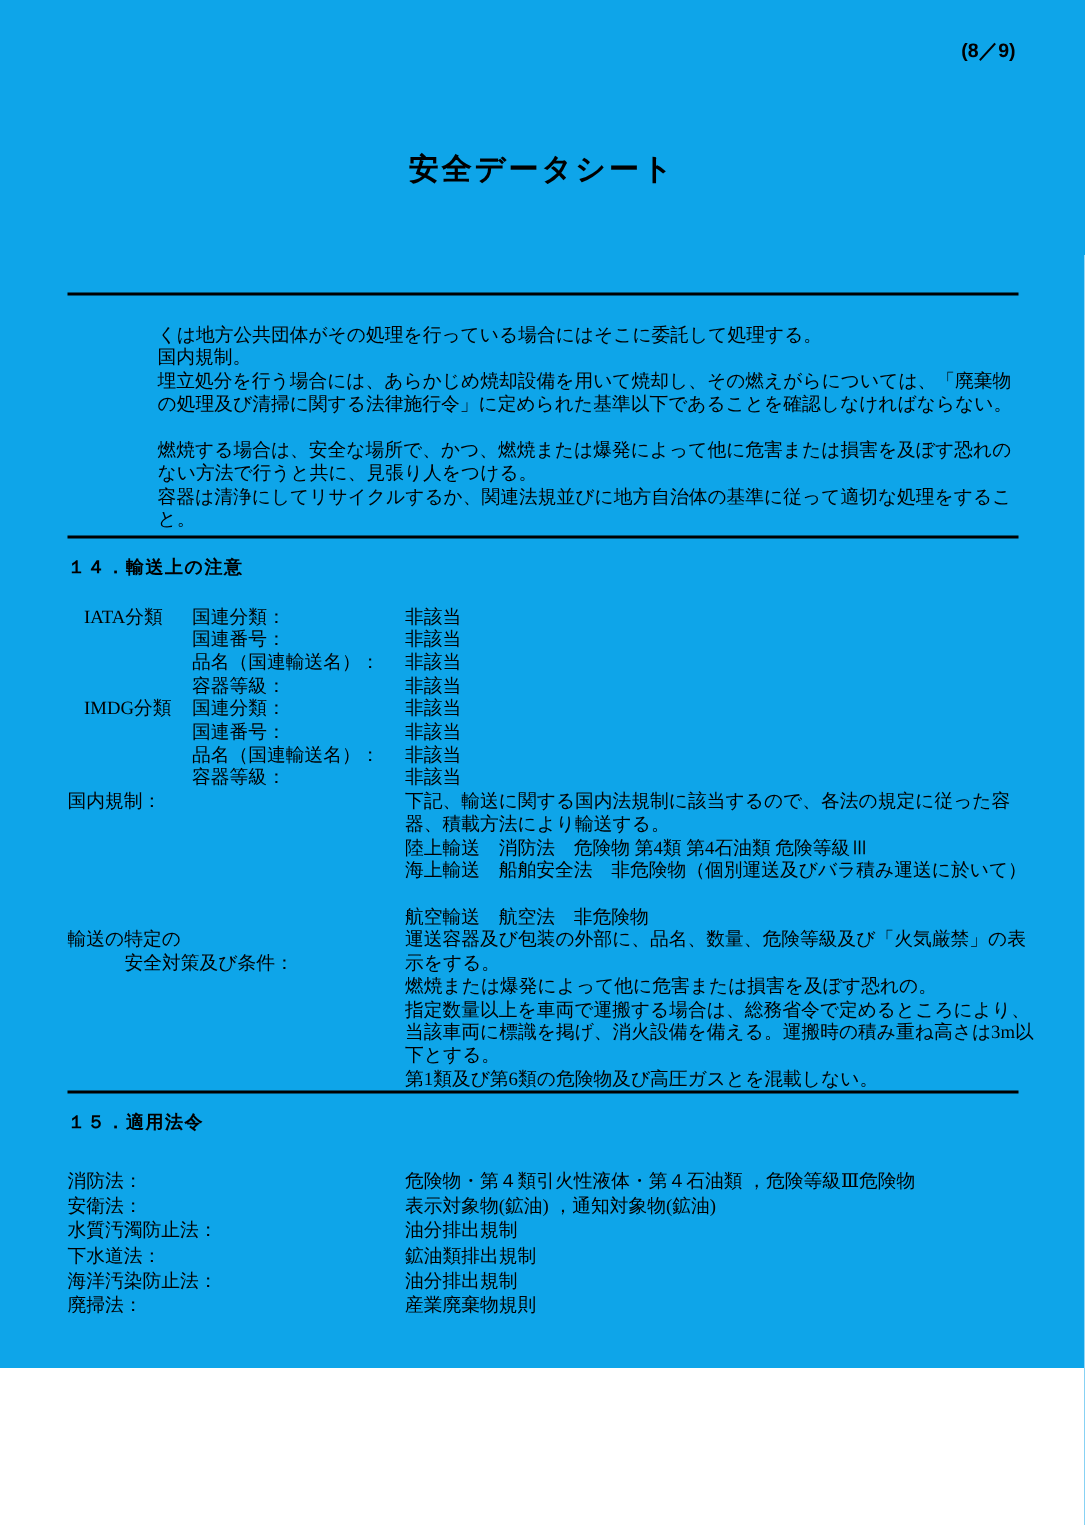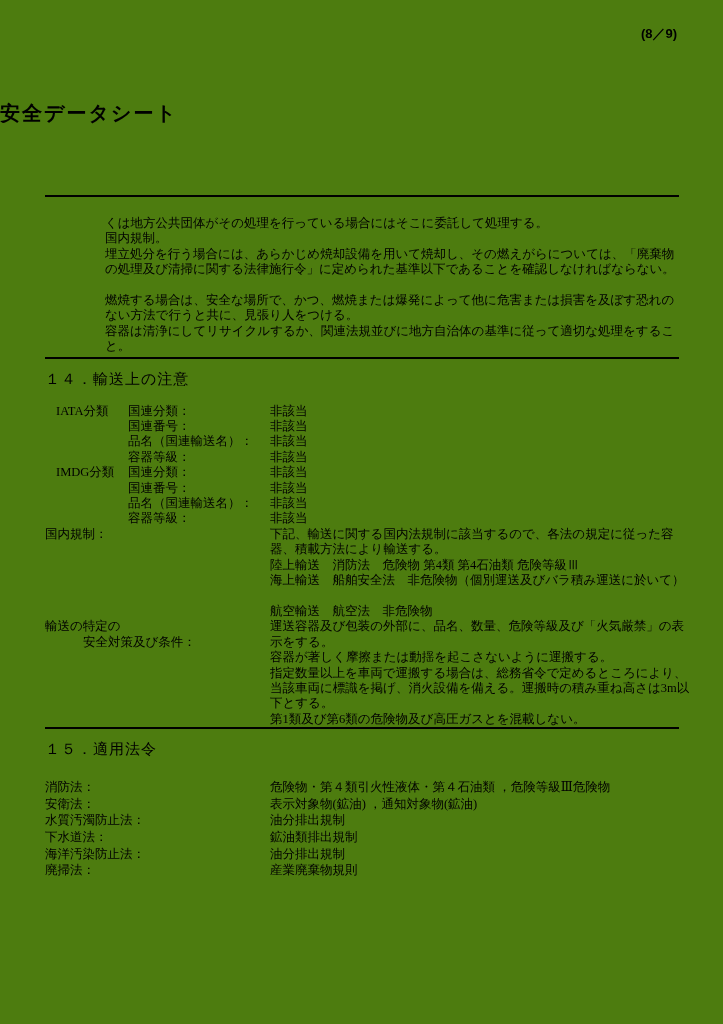--- a/index.html
+++ b/index.html
@@ -1,43 +1,43 @@
 <!DOCTYPE html>
 <html lang="ja"><head>
 <meta charset="utf-8">
 <style>
   html,body{margin:0;padding:0;background:#ffffff;}
   .page{
-    width:723px;height:1024px;background:#4d7c0f;color:#000000;
+    width:723px;height:912px;background:#0ea5e9;color:#000000;
     position:relative;overflow:hidden;
     font-family:"Liberation Serif","DejaVu Serif",serif;
   }
   .page-number{
     padding:26px 46px 0 0;text-align:right;
     font-family:"Liberation Sans","DejaVu Sans",sans-serif;
     font-weight:bold;font-size:13px;line-height:15px;
   }
   .doc-title{
-    margin:60px 0 0 0;text-align:left;
+    margin:60px 0 0 0;text-align:center;
     font-family:"Liberation Sans","DejaVu Sans",sans-serif;
     font-weight:bold;font-size:20px;letter-spacing:2px;line-height:24px;
   }
   .rule{border:none;border-top:2px solid #000;height:0;margin:0 44px 0 45px;}
   .rule-top{margin-top:70px;}
   .rule-mid1{margin-top:2px;}
   .rule-mid2{margin-top:0px;}
   .disposal{
     margin:19px 44px 0 105px;width:572px;
     font-size:12.5px;line-height:15.4px;
   }
   .para-line{min-height:15.4px;white-space:pre;}
   .section-heading{
     margin:11px 0 0 45px;
     font-family:"Liberation Sans","DejaVu Sans",sans-serif;
-    font-weight:normal;font-size:15px;letter-spacing:1px;line-height:17px;
+    font-weight:bold;font-size:12px;letter-spacing:1px;line-height:17px;
   }
   .transport{margin:17px 44px 0 45px;font-size:12.5px;line-height:15.4px;}
   .trow{display:flex;}
   .tc1{width:83px;padding-left:11px;box-sizing:border-box;}
   .tc2{width:142px;}
   .tc3{flex:1;}
   .tblock{display:flex;}
   .tlabels{width:225px;flex:none;}
   .tlabel2{padding-left:38px;}
   .tcontent{flex:1;font-family:Liberation Serif, serif;}
@@ -162,21 +162,21 @@
       <div class="tlabels">
         <div class="tlabel1">輸送の特定の</div>
         <div class="tlabel2">安全対策及び条件：</div>
       </div>
       <div class="tcontent">
 
           <div class="tline">運送容器及び包装の外部に、品名、数量、危険等級及び「火気厳禁」の表</div>
 
           <div class="tline">示をする。</div>
 
-          <div class="tline">容器が著しく摩擦または動揺を起こさないように運搬する。</div>
+          <div class="tline">燃焼または爆発によって他に危害または損害を及ぼす恐れの。</div>
 
           <div class="tline">指定数量以上を車両で運搬する場合は、総務省令で定めるところにより、</div>
 
           <div class="tline">当該車両に標識を掲げ、消火設備を備える。運搬時の積み重ね高さは3m以</div>
 
           <div class="tline">下とする。</div>
 
           <div class="tline">第1類及び第6類の危険物及び高圧ガスとを混載しない。</div>
         </div>
     </div>

